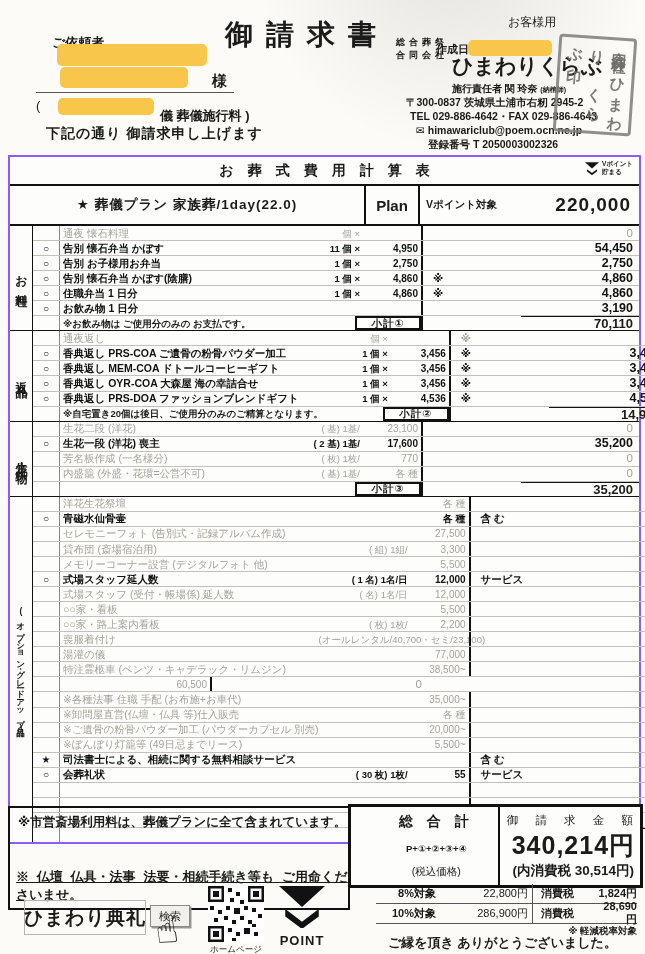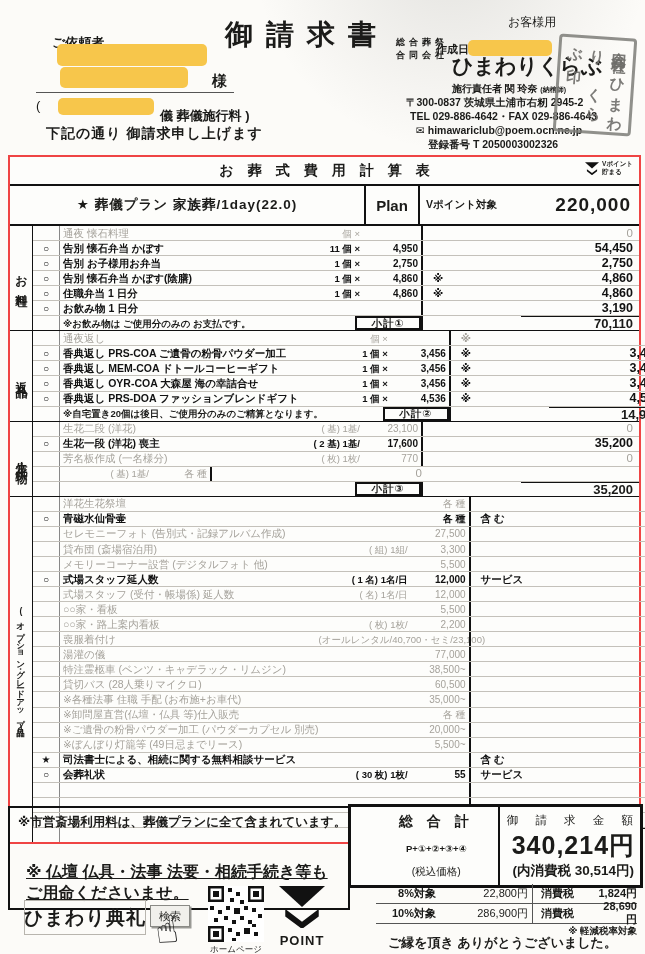--- a/index.html
+++ b/index.html
@@ -26,21 +26,21 @@
   .co-postal{left:406px;top:96px;font-size:10.5px;font-weight:bold;}
   .co-tel{left:410px;top:110px;font-size:10.5px;font-weight:bold;}
   .co-mail{left:416px;top:124px;font-size:10.5px;font-weight:bold;}
   .co-reg{left:428px;top:138px;font-size:10.5px;font-weight:bold;}
   .seal{left:556px;top:36px;width:72px;height:92px;border:3px solid rgba(125,124,120,.85);
         border-radius:4px;transform:rotate(4deg);display:flex;align-items:center;justify-content:center;
         color:rgba(110,109,105,.9);}
   .seal-text{writing-mode:vertical-rl;text-orientation:upright;font-size:15px;font-weight:bold;
         letter-spacing:2px;line-height:22px;}
   
-  .tablebox{left:8px;top:155px;width:629px;border:2px solid #ef4444;background:#fdfdfb;}
+  .tablebox{left:8px;top:155px;width:629px;border:2px solid #8b5cf6;background:#fdfdfb;}
   .t-title{position:relative;height:27px;border-bottom:2px solid #111;display:flex;align-items:center;justify-content:center;}
   .t-title-text{font-size:14px;font-weight:bold;letter-spacing:14px;padding-left:14px;}
   .vbadge{position:absolute;right:6px;top:3px;display:flex;align-items:center;gap:3px;}
   .vbadge .vtxt{font-size:6.5px;font-weight:bold;line-height:8px;}
   .plan-row{display:flex;height:38px;border-bottom:2px solid #111;align-items:stretch;}
   .plan-label{flex:1;display:flex;align-items:center;justify-content:center;font-size:13.5px;font-weight:bold;letter-spacing:1px;}
   .plan-word{width:52px;border-left:2px solid #111;border-right:2px solid #111;display:flex;align-items:center;justify-content:center;
         font-size:15px;font-weight:bold;}
   .plan-right{width:205px;display:flex;align-items:center;padding:0 8px 0 6px;gap:6px;}
   .plan-vlabel{font-size:10.5px;font-weight:bold;white-space:nowrap;}
@@ -64,21 +64,21 @@
   .trow.active .c-amt{font-size:12.5px;font-weight:bold;}
   .trow.grey{color:#a5a29b;}
   .trow.grey .c-note{color:#a5a29b;}
   .trow.subtotal .c-label{font-size:9.5px;font-weight:bold;}
   .subbox{width:62px;border:2px solid #111;align-self:stretch;display:flex;align-items:center;justify-content:center;
         font-size:10.5px;font-weight:bold;letter-spacing:1px;}
   .subamt{font-size:13px;font-weight:bold;border-top:1.5px solid #111;align-self:stretch;display:flex;align-items:center;justify-content:flex-end;}
   
   .notes-box{left:8px;top:806px;width:338px;height:100px;border:2px solid #111;}
   .venue-note{position:absolute;left:8px;top:6px;font-size:12.5px;font-weight:bold;}
-  .altar-note{position:absolute;left:16px;bottom:4px;font-size:16px;font-weight:bold;text-decoration:underline;}
+  .altar-note{position:absolute;left:6px;bottom:4px;font-size:13px;font-weight:bold;text-decoration:underline;font-family:Liberation Mono, monospace;}
   .total-box{left:348px;top:804px;width:289px;height:78px;border:3px solid #111;display:flex;background:#fdfdfb;}
   .total-left{width:92px;border-right:2px solid #111;display:flex;flex-direction:column;align-items:center;justify-content:space-between;padding:6px 18px;margin-left:24px;}
   .gt-label{font-size:14px;font-weight:bold;letter-spacing:5px;white-space:nowrap;}
   .gt-formula{font-size:9.5px;font-weight:bold;}
   .gt-taxinc{font-size:10.5px;}
   .total-right{flex:1;display:flex;flex-direction:column;align-items:center;justify-content:center;margin-left:7px;}
   .inv-label{font-size:11.5px;letter-spacing:7px;margin-bottom:1px;white-space:nowrap;}
   .inv-amount{font-size:25px;font-weight:bold;letter-spacing:1px;}
   .inv-tax{font-size:13.5px;font-weight:bold;}
   .tax-table{left:348px;top:884px;width:289px;font-size:11px;}
@@ -321,20 +321,21 @@
               <div class="c-label">芳名板作成 (一名様分)</div>
               <div class="c-mid">
                 <div class="q" style="display: block;">( 枚) 1枚/</div>
                 <div class="p" style="display: block;">770</div>
               </div>
               <div class="c-note"></div>
               <div class="c-amt">0</div>
             </div>
             <div class="trow grey">
               <div class="c-marker"></div>
+              <div class="c-label">内盛籠 (外盛・花環=公営不可)</div>
               <div class="c-mid">
                 <div class="q" style="display: block;">( 基) 1基/</div>
                 <div class="p" style="display: block;">各 種</div>
               </div>
               <div class="c-note"></div>
               <div class="c-amt">0</div>
             </div>
             <div class="trow subtotal">
               <div class="c-marker"></div>
               <div class="c-label"></div>
@@ -462,21 +463,20 @@
               <div class="c-label">特注霊柩車 (ベンツ・キャデラック・リムジン)</div>
               <div class="c-mid">
                 <div class="q" style="display: block;"></div>
                 <div class="p" style="display: block;">38,500~</div>
               </div>
               <div class="c-note"></div>
               <div class="c-amt">0</div>
             </div>
             <div class="trow grey">
               <div class="c-marker"></div>
-              <div class="c-label">貸切バス (28人乗りマイクロ)</div>
               <div class="c-mid">
                 <div class="q" style="display: block;"></div>
                 <div class="p" style="display: block;">60,500</div>
               </div>
               <div class="c-note"></div>
               <div class="c-amt">0</div>
             </div>
             <div class="trow grey">
               <div class="c-marker"></div>
               <div class="c-label">※各種法事 住職 手配 (お布施+お車代)</div>

